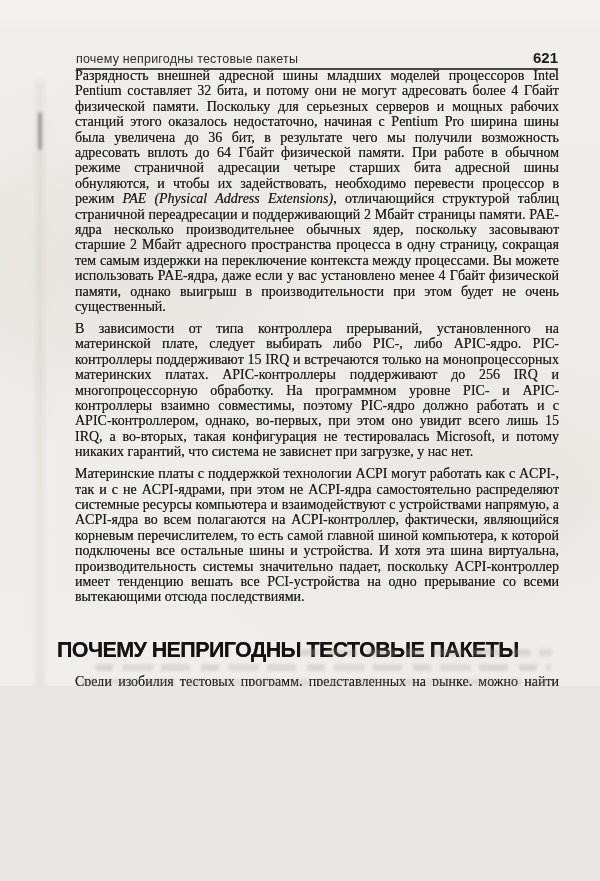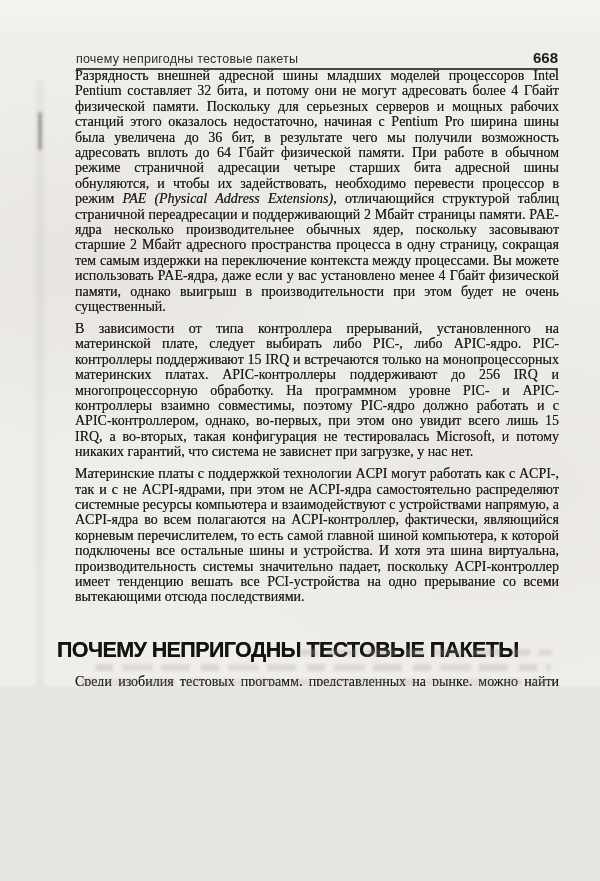--- a/index.html
+++ b/index.html
@@ -111,21 +111,21 @@
 </head>
 <body>
 
 <div class="page">
 
   <div class="edge-shadow"></div>
   <div class="smudge"></div>
 
   <div class="page-header">
     <span class="running-title">почему непригодны тестовые пакеты</span>
-    <span class="page-number">668</span>
+    <span class="page-number">621</span>
   </div>
   <div class="header-rule"></div>
 
   <div class="text-col">
     <div>
         <p class="para"><span>Разрядность внешней адресной шины младших моделей процессоров Intel Pentium составляет 32 бита, и потому они не могут адресовать более 4 Гбайт физической памяти. Поскольку для серьезных серверов и мощных рабочих станций этого оказалось недостаточно, начиная с Pentium Pro ширина шины была увеличена до 36 бит, в результате чего мы получили возможность адресовать вплоть до 64 Гбайт физической памяти. При работе в обычном режиме страничной адресации четыре старших бита адресной шины обнуляются, и чтобы их задействовать, необходимо перевести процессор в режим </span><em>PAE (Physical Address Extensions)</em><span>, отличающийся структурой таблиц страничной переадресации и поддерживающий 2 Мбайт страницы памяти. PAE-ядра несколько производительнее обычных ядер, поскольку засовывают старшие 2 Мбайт адресного пространства процесса в одну страницу, сокращая тем самым издержки на переключение контекста между процессами. Вы можете использовать PAE-ядра, даже если у вас установлено менее 4 Гбайт физической памяти, однако выигрыш в производительности при этом будет не очень существенный.</span></p>
         <p class="para"><span>В зависимости от типа контроллера прерываний, установленного на материнской плате, следует выбирать либо PIC-, либо APIC-ядро. PIC-контроллеры поддерживают 15 IRQ и встречаются только на монопроцессорных материнских платах. APIC-контроллеры поддерживают до 256 IRQ и многопроцессорную обработку. На программном уровне PIC- и APIC-контроллеры взаимно совместимы, поэтому PIC-ядро должно работать и с APIC-контроллером, однако, во-первых, при этом оно увидит всего лишь 15 IRQ, а во-вторых, такая конфигурация не тестировалась Microsoft, и потому никаких гарантий, что система не зависнет при загрузке, у нас нет.</span></p>
         <p class="para"><span>Материнские платы с поддержкой технологии ACPI могут работать как с ACPI-, так и с не ACPI-ядрами, при этом не ACPI-ядра самостоятельно распределяют системные ресурсы компьютера и взаимодействуют с устройствами напрямую, а ACPI-ядра во всем полагаются на ACPI-контроллер, фактически, являющийся корневым перечислителем, то есть самой главной шиной компьютера, к которой подключены все остальные шины и устройства. И хотя эта шина виртуальна, производительность системы значительно падает, поскольку ACPI-контроллер имеет тенденцию вешать все PCI-устройства на одно прерывание со всеми вытекающими отсюда последствиями.</span></p>
       </div>
     <h1 class="section-heading">ПОЧЕМУ НЕПРИГОДНЫ ТЕСТОВЫЕ ПАКЕТЫ</h1>

